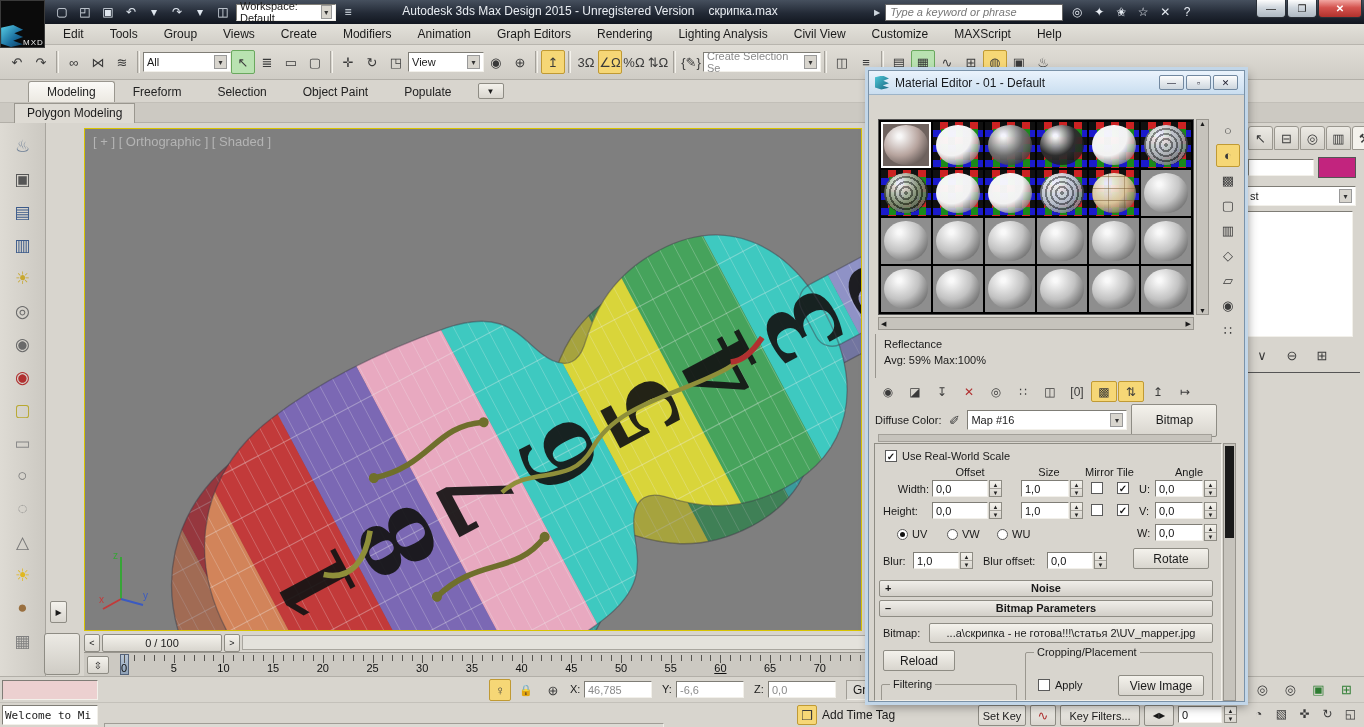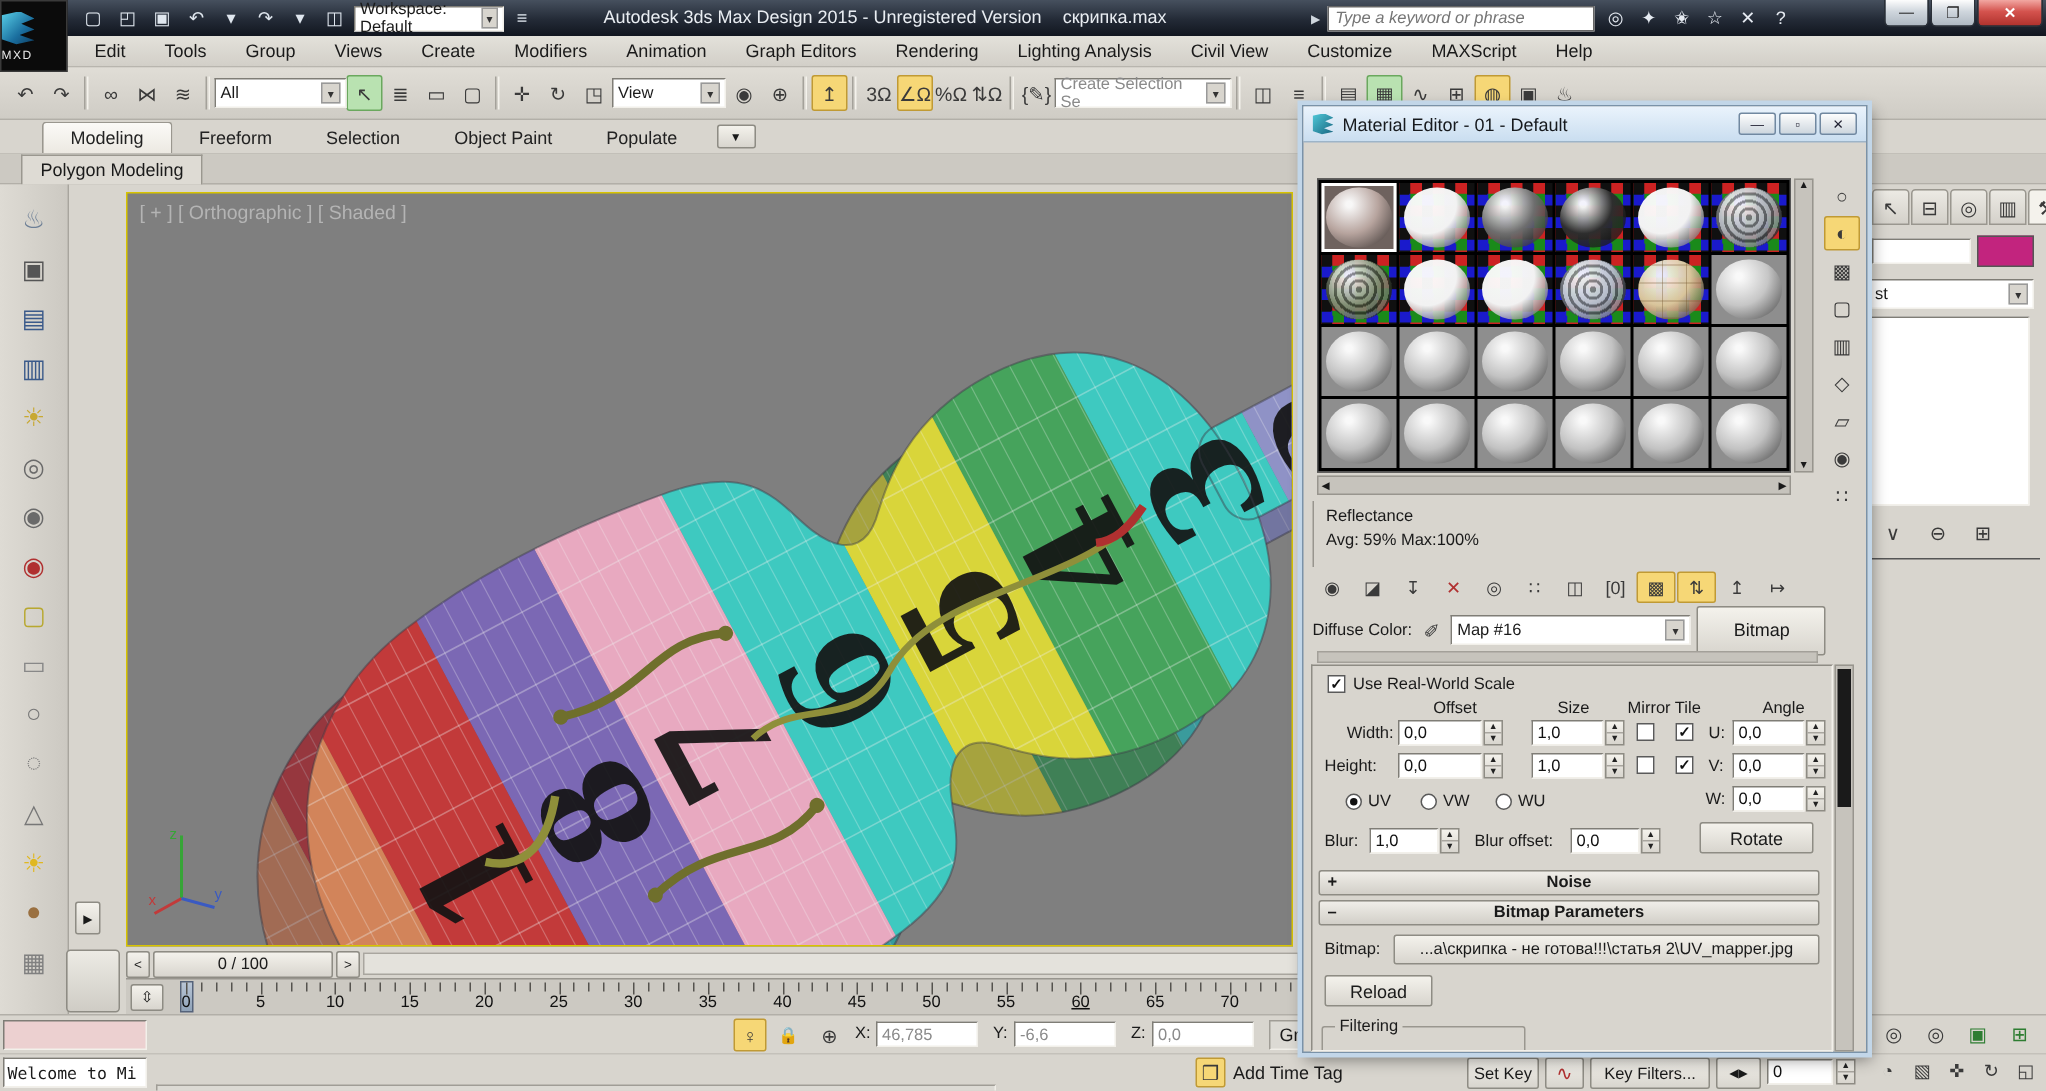--- a/index.html
+++ b/index.html
@@ -19,21 +19,21 @@
 .rad{width:11px;height:11px;border-radius:50%;background:#fff;border:1px solid #5a5a5a;display:inline-flex;align-items:center;justify-content:center}
 .rad.on::after{content:"";width:5px;height:5px;border-radius:50%;background:#111}
 .spin{display:inline-flex;flex-direction:column;width:13px;height:17px;border:1px solid #8e8c84;background:linear-gradient(#f4f2ec,#d8d5ce)}
 .spin i{flex:1;display:flex;align-items:center;justify-content:center;font-size:6px;font-style:normal;color:#222;border-bottom:1px solid #a9a69f}
 .spin i:last-child{border-bottom:none}
 .field{height:17px;background:#fff;border:1px solid;border-color:#7f7d76 #f2f0ea #f2f0ea #7f7d76;font:11px "Liberation Sans",sans-serif;padding:0 3px;color:#111}
 .field.gray{color:#8a8a8a}
 .lbl{font-size:11px;white-space:nowrap}
 
 #titlebar{left:0;top:0;width:1364px;height:24px;background:linear-gradient(#46505e,#232a36 55%,#11161f)}
-#app-logo{left:0;top:0;width:45px;height:48px;background:#0b0b0b;border:1px solid #3a3a3a;z-index:30;display:flex;flex-direction:column;align-items:flex-start;justify-content:center}
+#app-logo{left:0;top:0;width:45px;height:48px;background:#0b0b0b;border:1px solid #3a3a3a;z-index:30;display:flex;align-items:flex-end;justify-content:center}
 #app-logo .mark{width:22px;height:22px;background:linear-gradient(135deg,#59d0e8,#1a6e9e 60%,#0d3c60);clip-path:polygon(0 12%,55% 0,100% 22%,60% 38%,100% 55%,55% 72%,100% 88%,45% 100%,0 85%)}
 #app-logo .txt{color:#e8e8e8;font-size:8px;letter-spacing:1px;margin-top:2px}
 #qat{left:52px;top:2px;height:20px;display:flex;align-items:center;gap:3px}
 #qat .tile{width:21px;height:20px;color:#dfe6ee;font-size:12px}
 #title-text{left:300px;top:4px;width:580px;text-align:center;color:#e9edf2;font-size:12px;white-space:nowrap}
 #title-text b{font-weight:normal;margin-left:14px}
 #search-wrap{left:874px;top:3px;height:18px;display:flex;align-items:center;gap:5px}
 #search-input{width:178px;height:17px;border:1px solid #666;font:italic 11px "Liberation Sans",sans-serif;padding:0 4px;color:#8a8a8a;background:#fff}
 #search-wrap .tile{width:18px;height:17px;color:#e6ebf2;font-size:12px}
 #win-buttons{right:2px;top:0;display:flex}
@@ -907,20 +907,28 @@
       <span class="pm">+</span><span>Noise</span>
     </div>
     <div class="rollbar" style="left:4px;top:156px;width:334px">
       <span class="pm">–</span><span>Bitmap Parameters</span>
     </div>
 
     <span class="abs lbl" style="left:8px;top:183px">Bitmap:</span>
     <span class="abs btn" style="left:54px;top:179px;width:284px;height:20px;font-size:11px;white-space:nowrap;overflow:hidden">...а\скрипка - не готова!!!\статья 2\UV_mapper.jpg</span>
     <span class="abs btn" style="left:8px;top:206px;width:72px;height:21px">Reload</span>
 
+    <div class="group" style="left:150px;top:208px;width:188px;height:60px">
+      <span class="legend">Cropping/Placement</span>
+      <span class="abs" style="left:12px;top:26px;display:flex;align-items:center;gap:5px">
+        <span class="cb"></span>
+        <span class="lbl">Apply</span>
+      </span>
+      <span class="abs btn" style="left:92px;top:22px;width:86px;height:21px">View Image</span>
+    </div>
     <div class="group" style="left:6px;top:240px;width:136px;height:30px">
       <span class="legend">Filtering</span>
     </div>
   </div>
   <div class="abs" id="rollout-vscroll">
       <span class="thumb"></span>
     </div>
 </div>
 
 </body></html>

